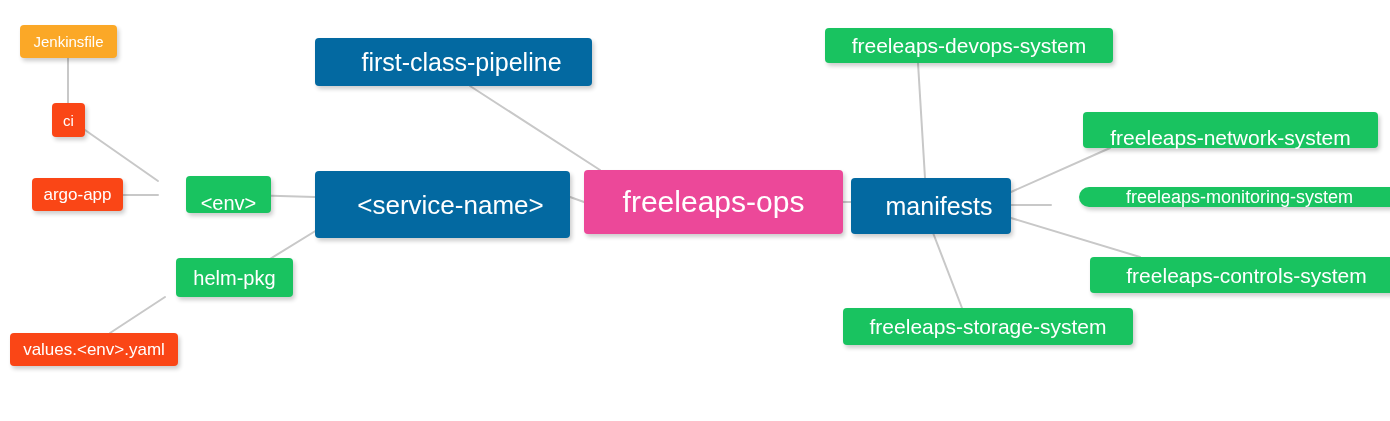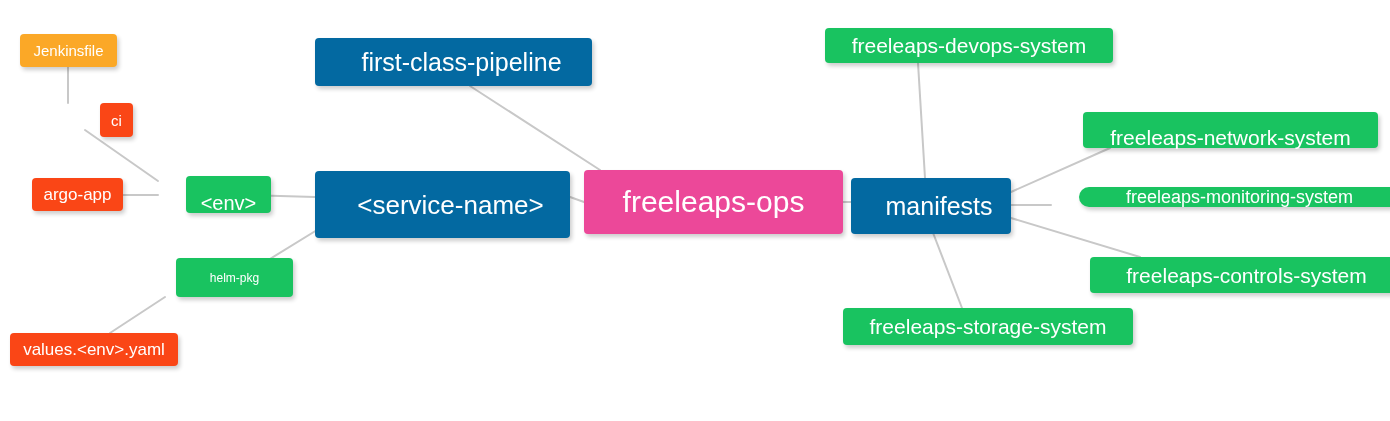--- a/index.html
+++ b/index.html
@@ -59,33 +59,33 @@
       </div>
       <div class="node n-blue" style="left: 851px; top: 178px; width: 160px; height: 56px; font-size: 25px; text-align: right;">
         <span>manifests</span>
       </div>
       <div class="node n-blue" style="left: 315px; top: 38px; width: 277px; height: 48px; font-size: 25px;">
         <span>first-class-pipeline</span>
       </div>
       <div class="node n-green" style="left: 158px; top: 176px; width: 85px; height: 37px; font-size: 20px; align-items: flex-end;">
         <span>&lt;env&gt;</span>
       </div>
-      <div class="node n-green" style="left: 148px; top: 258px; width: 117px; height: 39px; font-size: 12px;">
+      <div class="node n-green" style="left: 148px; top: 258px; width: 117px; height: 39px; font-size: 20px;">
         <span>helm-pkg</span>
       </div>
-      <div class="node n-red" style="left: 52px; top: 103px; width: 33px; height: 34px; font-size: 15px; margin-left: 48px;">
+      <div class="node n-red" style="left: 52px; top: 103px; width: 33px; height: 34px; font-size: 15px;">
         <span>ci</span>
       </div>
       <div class="node n-red" style="left: 32px; top: 178px; width: 91px; height: 33px; font-size: 17px;">
         <span>argo-app</span>
       </div>
       <div class="node n-red" style="left: 10px; top: 333px; width: 168px; height: 33px; font-size: 17px;">
         <span>values.&lt;env&gt;.yaml</span>
       </div>
-      <div class="node n-orange" style="left: 20px; top: 25px; width: 97px; height: 33px; font-size: 15px; margin-top: 9px;">
+      <div class="node n-orange" style="left: 20px; top: 25px; width: 97px; height: 33px; font-size: 15px;">
         <span>Jenkinsfile</span>
       </div>
       <div class="node n-green" style="left: 797px; top: 28px; width: 288px; height: 35px; font-size: 21px;">
         <span>freeleaps-devops-system</span>
       </div>
       <div class="node n-green" style="left: 1055px; top: 112px; width: 295px; height: 36px; font-size: 21px; align-items: flex-end;">
         <span>freeleaps-network-system</span>
       </div>
       <div class="node n-green" style="left: 1051px; top: 187px; width: 321px; height: 20px; font-size: 18px; border-radius: 13px;">
         <span>freeleaps-monitoring-system</span>

